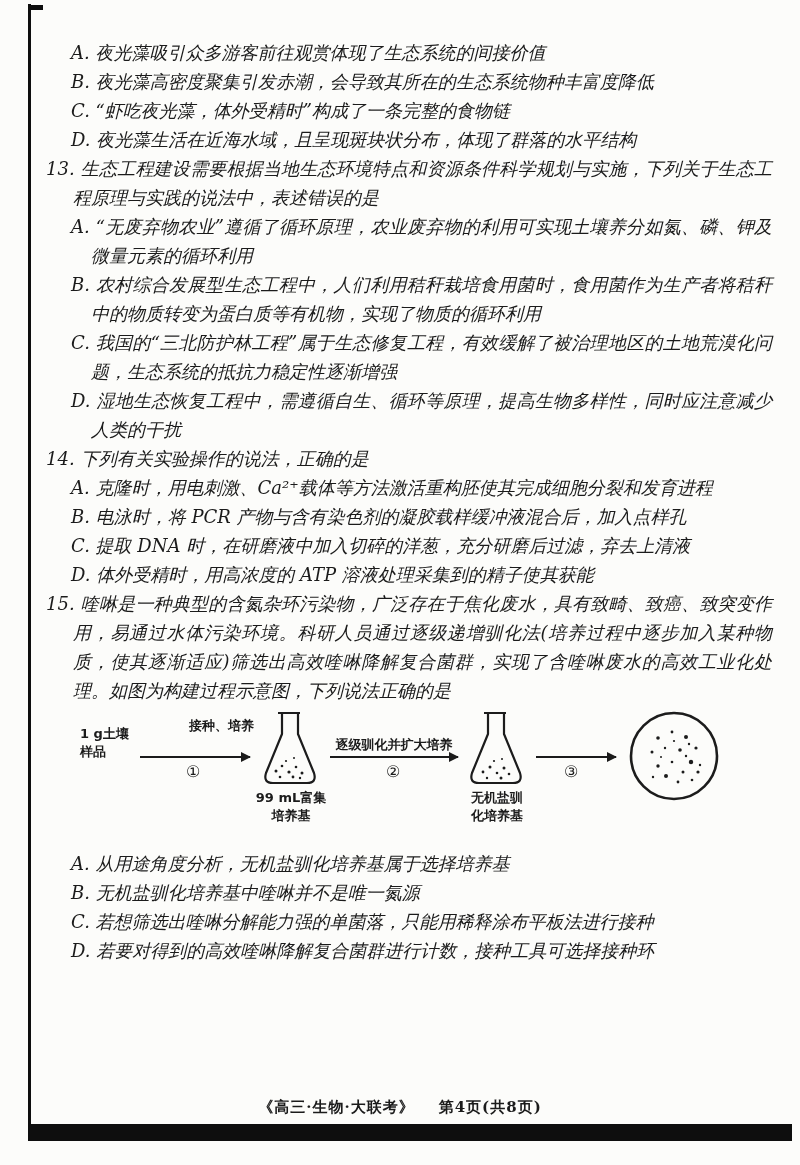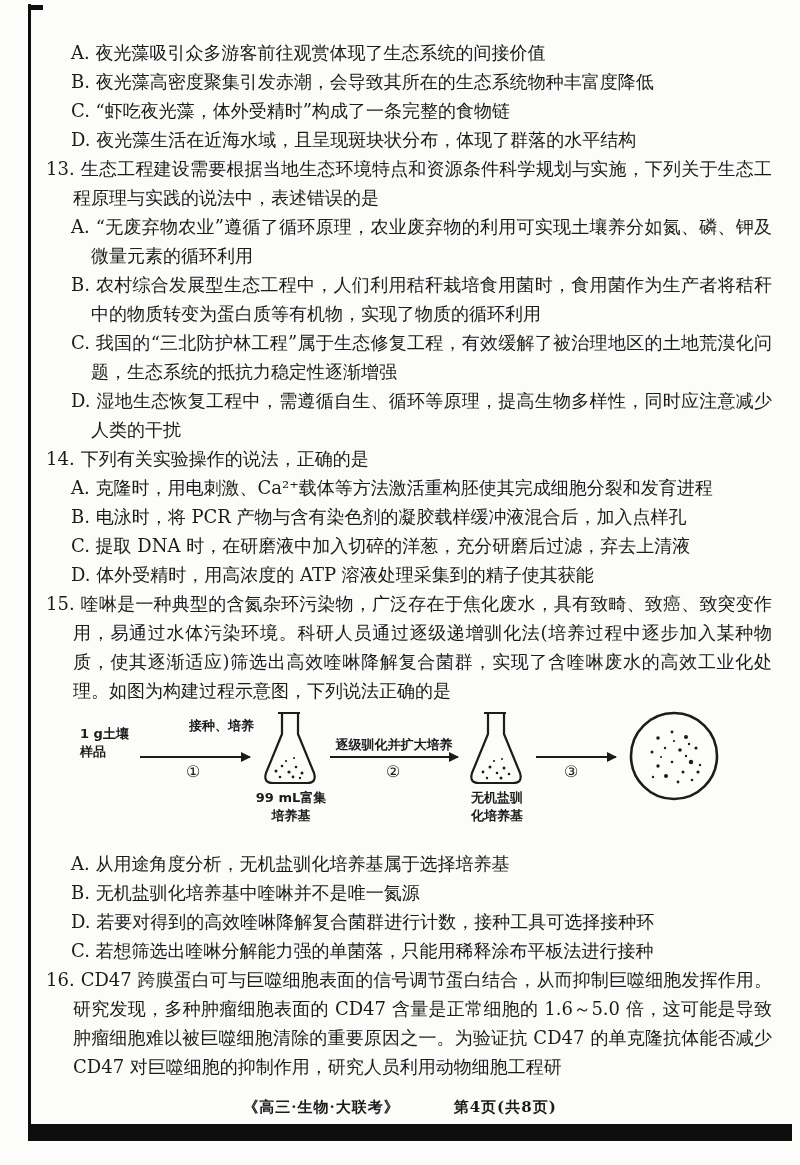--- a/index.html
+++ b/index.html
@@ -23,21 +23,21 @@
   .tick-top    { position: absolute; left: 28px; top: 5px;    width: 15px;  height: 5px;    background: #0e0e0e; }
 
   .content {
     position: absolute;
     left: 46px; top: 38px;
     width: 726px;
     font-size: 18px;
     line-height: 29px;
     text-align: justify;
   }
-  p { margin: 0; }
+  p { margin: 0; font-style: italic; }
 
   .qstem { padding-left: 27px; text-indent: -27px; }
   .qnum  { margin-right: 6px; }
   .opts  { padding-left: 25px; }
   .opt   { padding-left: 20px; text-indent: -20px; }
 
   
   .diagram {
     position: relative;
     height: 138px;
@@ -80,21 +80,21 @@
 
   .footer {
     position: absolute;
     top: 1098px; left: 0;
     width: 800px;
     text-align: center;
     font-size: 15px;
     font-weight: bold;
     letter-spacing: 1px;
   }
-  .footer span { margin: 0 27px; }
+  .footer span { margin: 0 12px; }
 </style>
 </head>
 <body>
 
 <div class="page">
 
   <div class="content">
 
     <div class="opts">
       <p class="opt">A. 夜光藻吸引众多游客前往观赏体现了生态系统的间接价值</p>
@@ -212,28 +212,25 @@
                 <circle cx="70" cy="62" r="1.6"></circle>
                 <circle cx="61" cy="34" r="1.2"></circle>
             </g>
           </svg>
         </div>
       </div>
 
       <div class="opts">
         <p class="opt">A. 从用途角度分析，无机盐驯化培养基属于选择培养基</p>
         <p class="opt">B. 无机盐驯化培养基中喹啉并不是唯一氮源</p>
+        <p class="opt">C. 若想筛选出喹啉分解能力强的单菌落，只能用稀释涂布平板法进行接种</p>
         <p class="opt">D. 若要对得到的高效喹啉降解复合菌群进行计数，接种工具可选择接种环</p>
-        <p class="opt">C. 若想筛选出喹啉分解能力强的单菌落，只能用稀释涂布平板法进行接种</p>
-      </div>
-    </div>
-
-    <div>
-      <p class="qstem"><span class="qnum">16.</span><span>CD47 跨膜蛋白可与巨噬细胞表面的信号调节蛋白结合，从而抑制巨噬细胞发挥作用。研究发现，多种肿瘤细胞表面的 CD47 含量是正常细胞的 1.6～5.0 倍，这可能是导致肿瘤细胞难以被巨噬细胞清除的重要原因之一。为验证抗 CD47 的单克隆抗体能否减少 CD47 对巨噬细胞的抑制作用，研究人员利用动物细胞工程研</span></p>
-    </div>
+      </div>
+    </div>
+
 
   </div>
 
   <div class="footer">
     <span>《高三·生物·大联考》</span><span>第4页(共8页)</span>
   </div>
 
   <div class="edge-left"></div>
   <div class="edge-bottom"></div>
   <div class="tick-top"></div>

